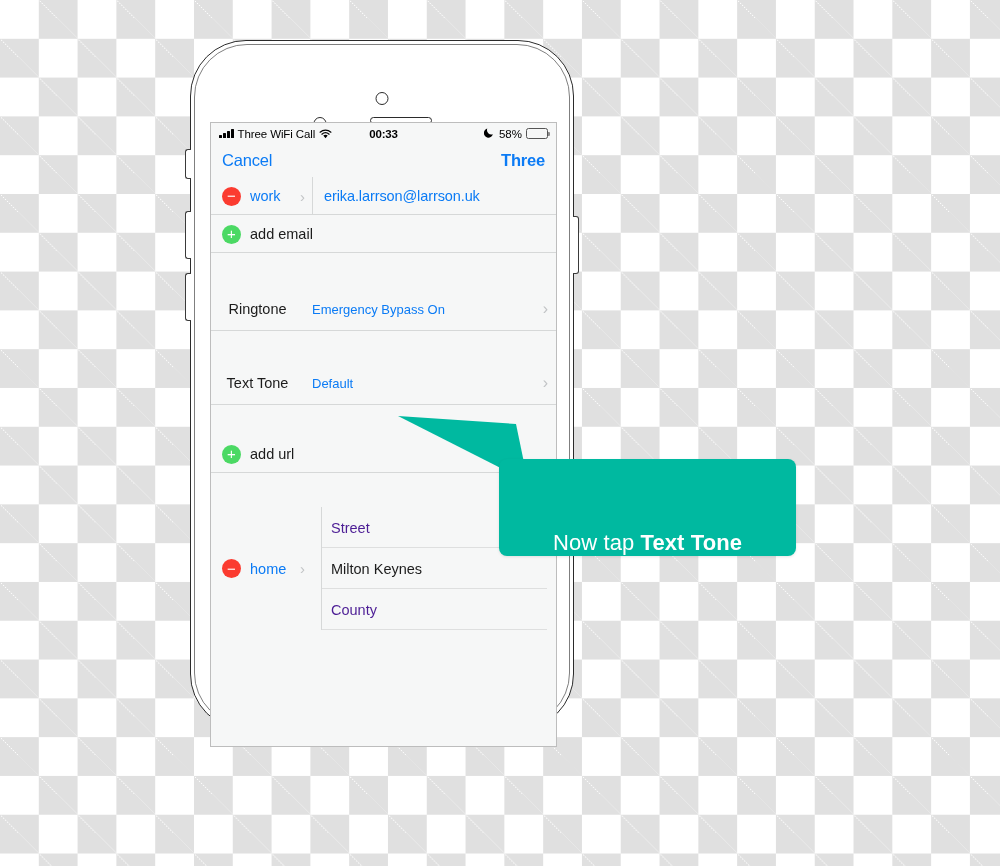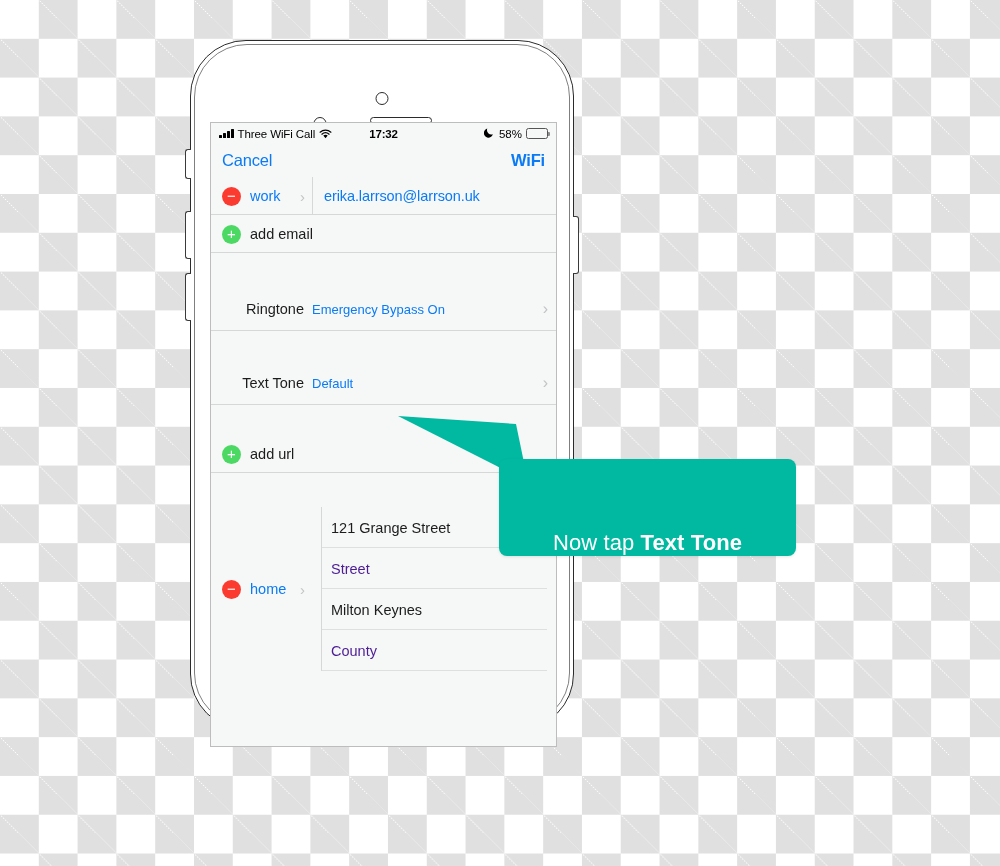--- a/index.html
+++ b/index.html
@@ -250,21 +250,21 @@
   .tone-row {
     display: flex;
     align-items: center;
     min-height: 44px;
     position: relative;
     background: #f6f7f7;
     padding-right: 8px;
   }
   .tone-label {
     width: 93px;
-    text-align: right;
+    text-align: center;
     color: #1c1c1c;
     font-size: 14.5px;
     padding-right: 8px;
     flex: none;
   }
   .tone-value { color: #0b7bf5; font-size: 13px; }
   .tone-chev { margin-left: auto; color: #c2c4c6; font-size: 16px; }
 
   
   .addr-block { display: flex; position: relative; background:#f6f7f7; }
@@ -353,37 +353,37 @@
         </span>
         <span class="carrier">Three WiFi Call</span>
         <span class="wifi">
           <svg width="13" height="10" viewBox="0 0 13 10">
             <path d="M6.5 9.3 L4.3 6.6 a3.4 3.4 0 0 1 4.4 0 Z" fill="#000"></path>
             <path d="M2.9 5.2 a5.6 5.6 0 0 1 7.2 0" stroke="#000" stroke-width="1.25" fill="none" stroke-linecap="round"></path>
             <path d="M1.1 3.2 a8.4 8.4 0 0 1 10.8 0" stroke="#000" stroke-width="1.25" fill="none" stroke-linecap="round"></path>
           </svg>
         </span>
       </div>
-      <div class="sb-time">17:32</div>
+      <div class="sb-time">00:33</div>
       <div class="sb-right">
         <span class="moon">
           <svg width="11" height="11" viewBox="0 0 11 11">
             <path d="M8.9 7.3 A4.4 4.4 0 0 1 3.3 1.6 A4.6 4.6 0 1 0 8.9 7.3 Z" fill="#000"></path>
           </svg>
         </span>
         <span class="batt-pct">58%</span>
         <span class="batt">
           <span class="batt-fill" style="width:58%"></span>
         </span>
       </div>
     </div>
 
     <div class="navbar">
       <span class="nav-btn cancel">Cancel</span>
-      <span class="nav-btn done">WiFi</span>
+      <span class="nav-btn done">Three</span>
     </div>
 
     <div class="list">
       <div class="row">
         <span class="minus-btn">
             <span>−</span>
           </span>
         <span class="label-blue">work</span>
         <span class="chev">›</span>
         <span class="vline"></span>
@@ -431,21 +431,20 @@
 
     <div class="addr-block">
       <div class="addr-left">
         <span class="minus-btn">
             <span>−</span>
           </span>
         <span class="label-blue">home</span>
         <span class="chev">›</span>
       </div>
       <div class="addr-fields">
-        <div class="addr-field filled">121 Grange Street<span class="fsep"></span></div>
         <div class="addr-field placeholder">Street<span class="fsep"></span></div>
         <div class="addr-field filled">Milton Keynes<span class="fsep"></span></div>
         <div class="addr-field placeholder">County<span class="fsep"></span></div>
       </div>
     </div>
 
   </div>
 </div>
 
 <svg class="callout-tail" viewBox="0 0 160 90" width="160" height="90">

